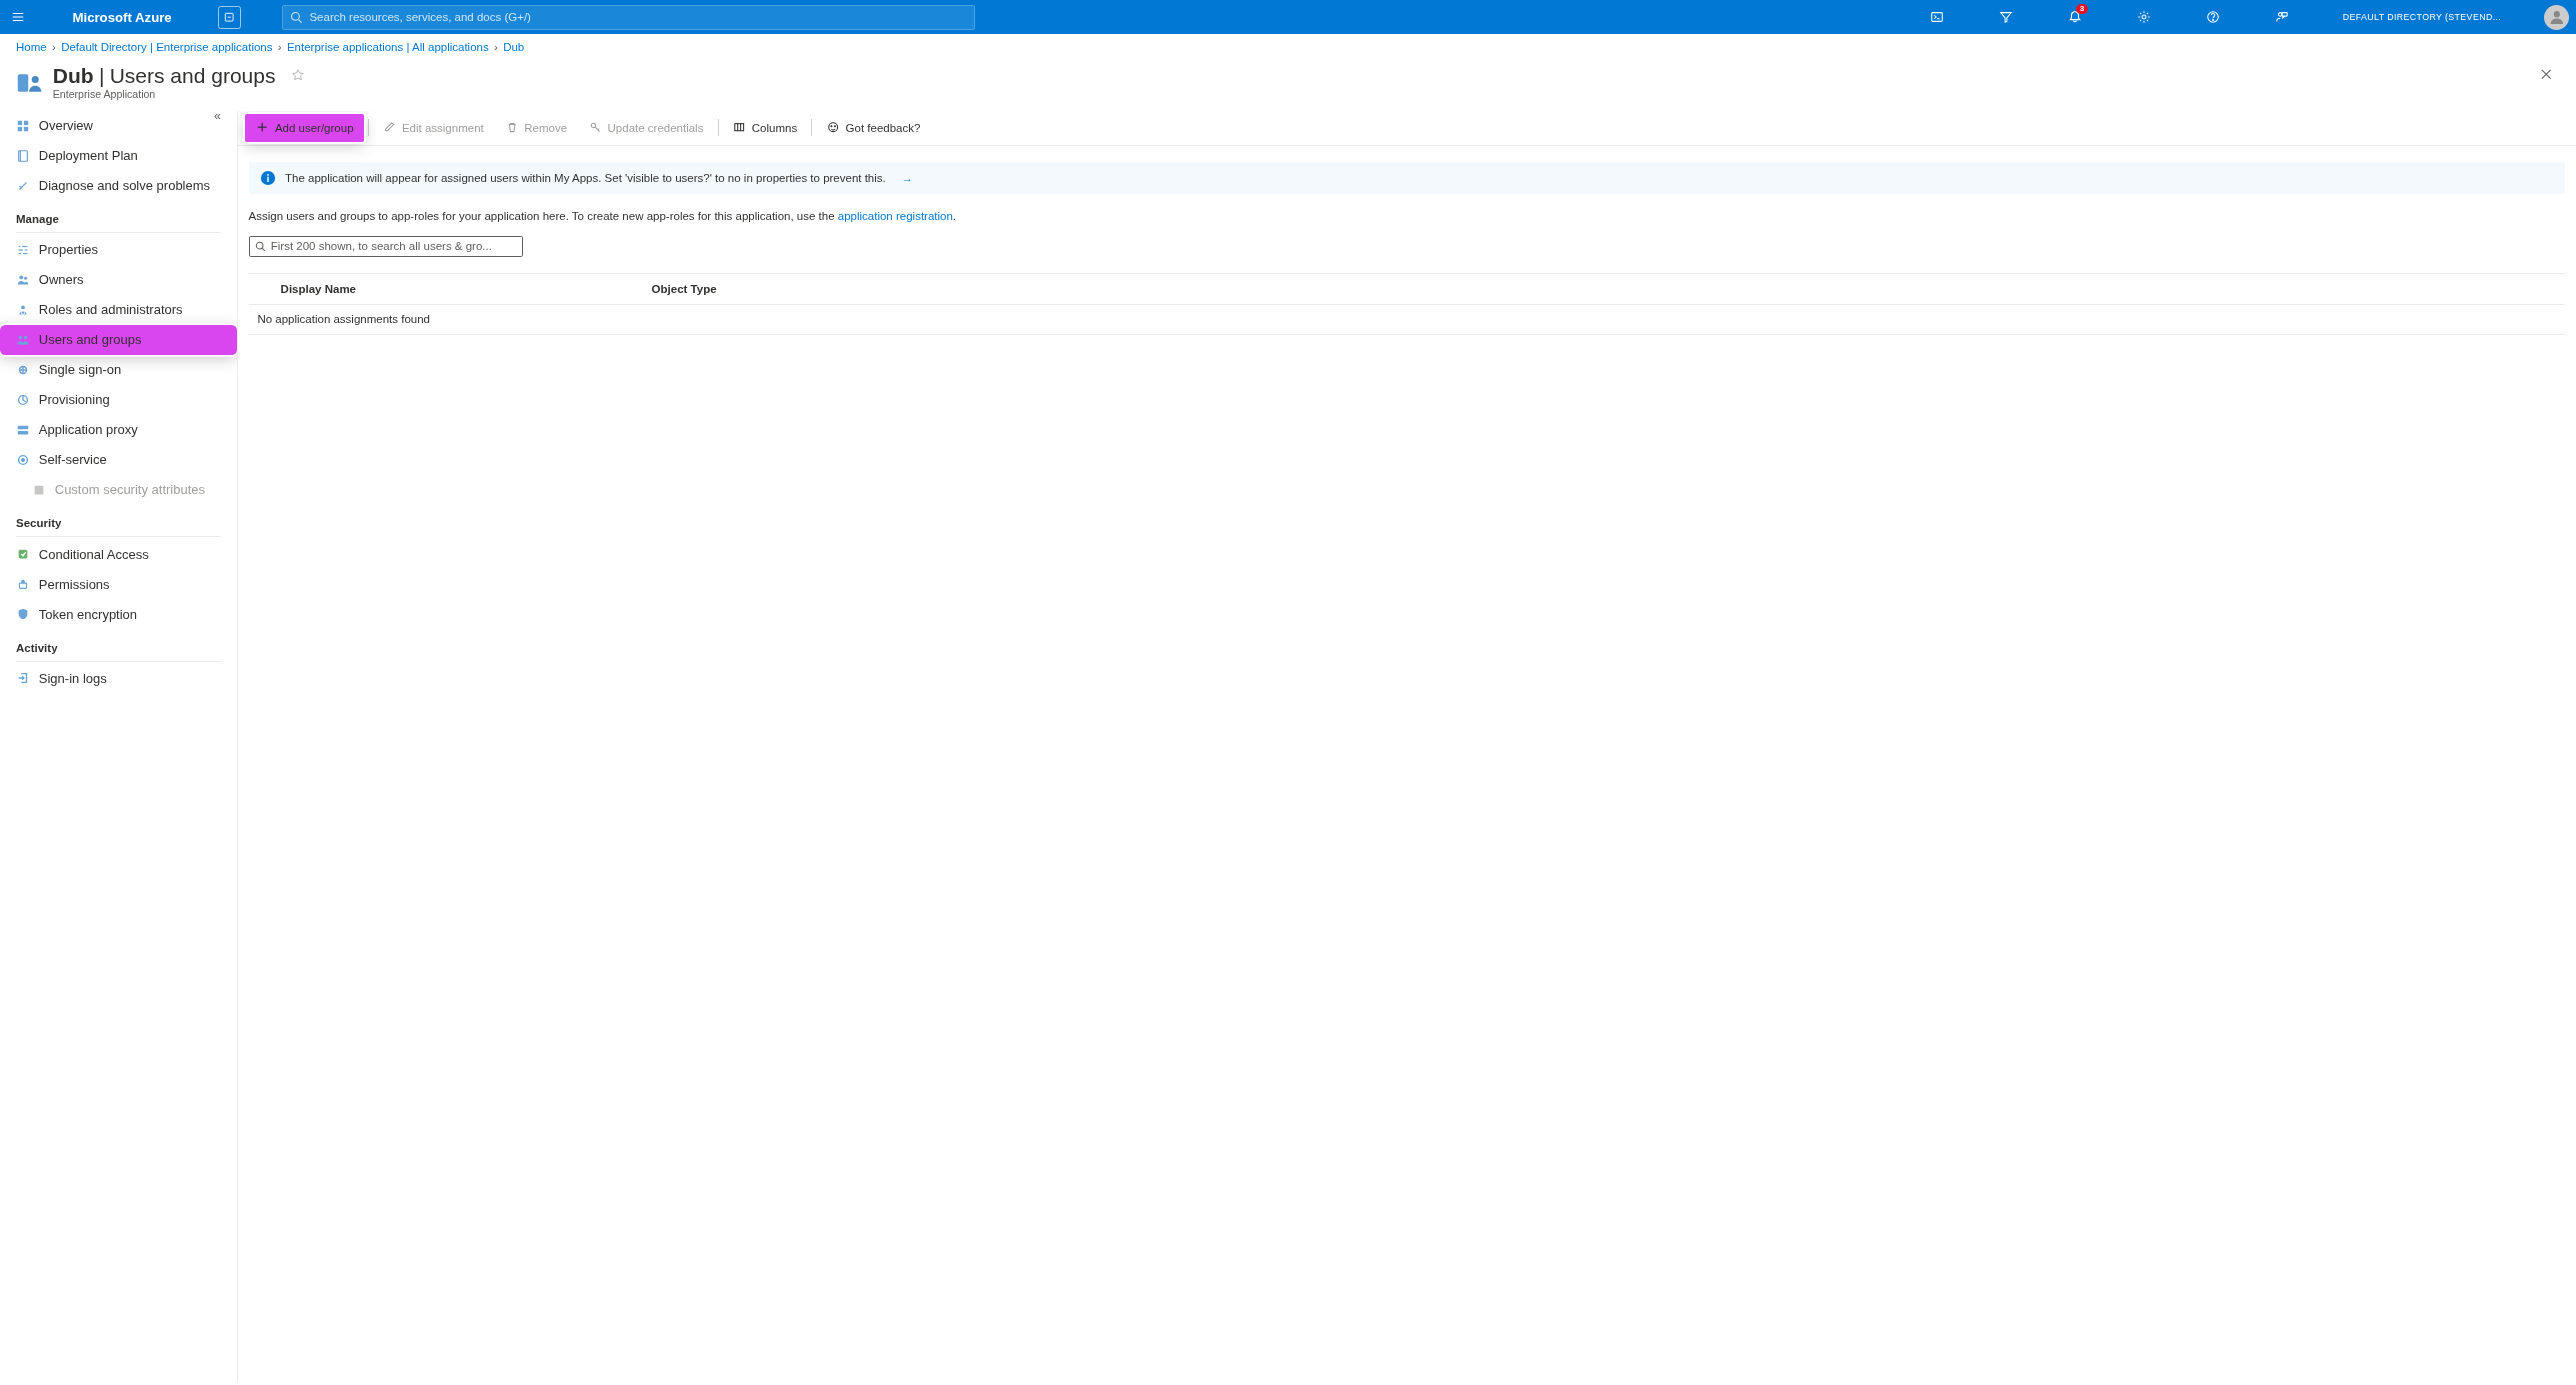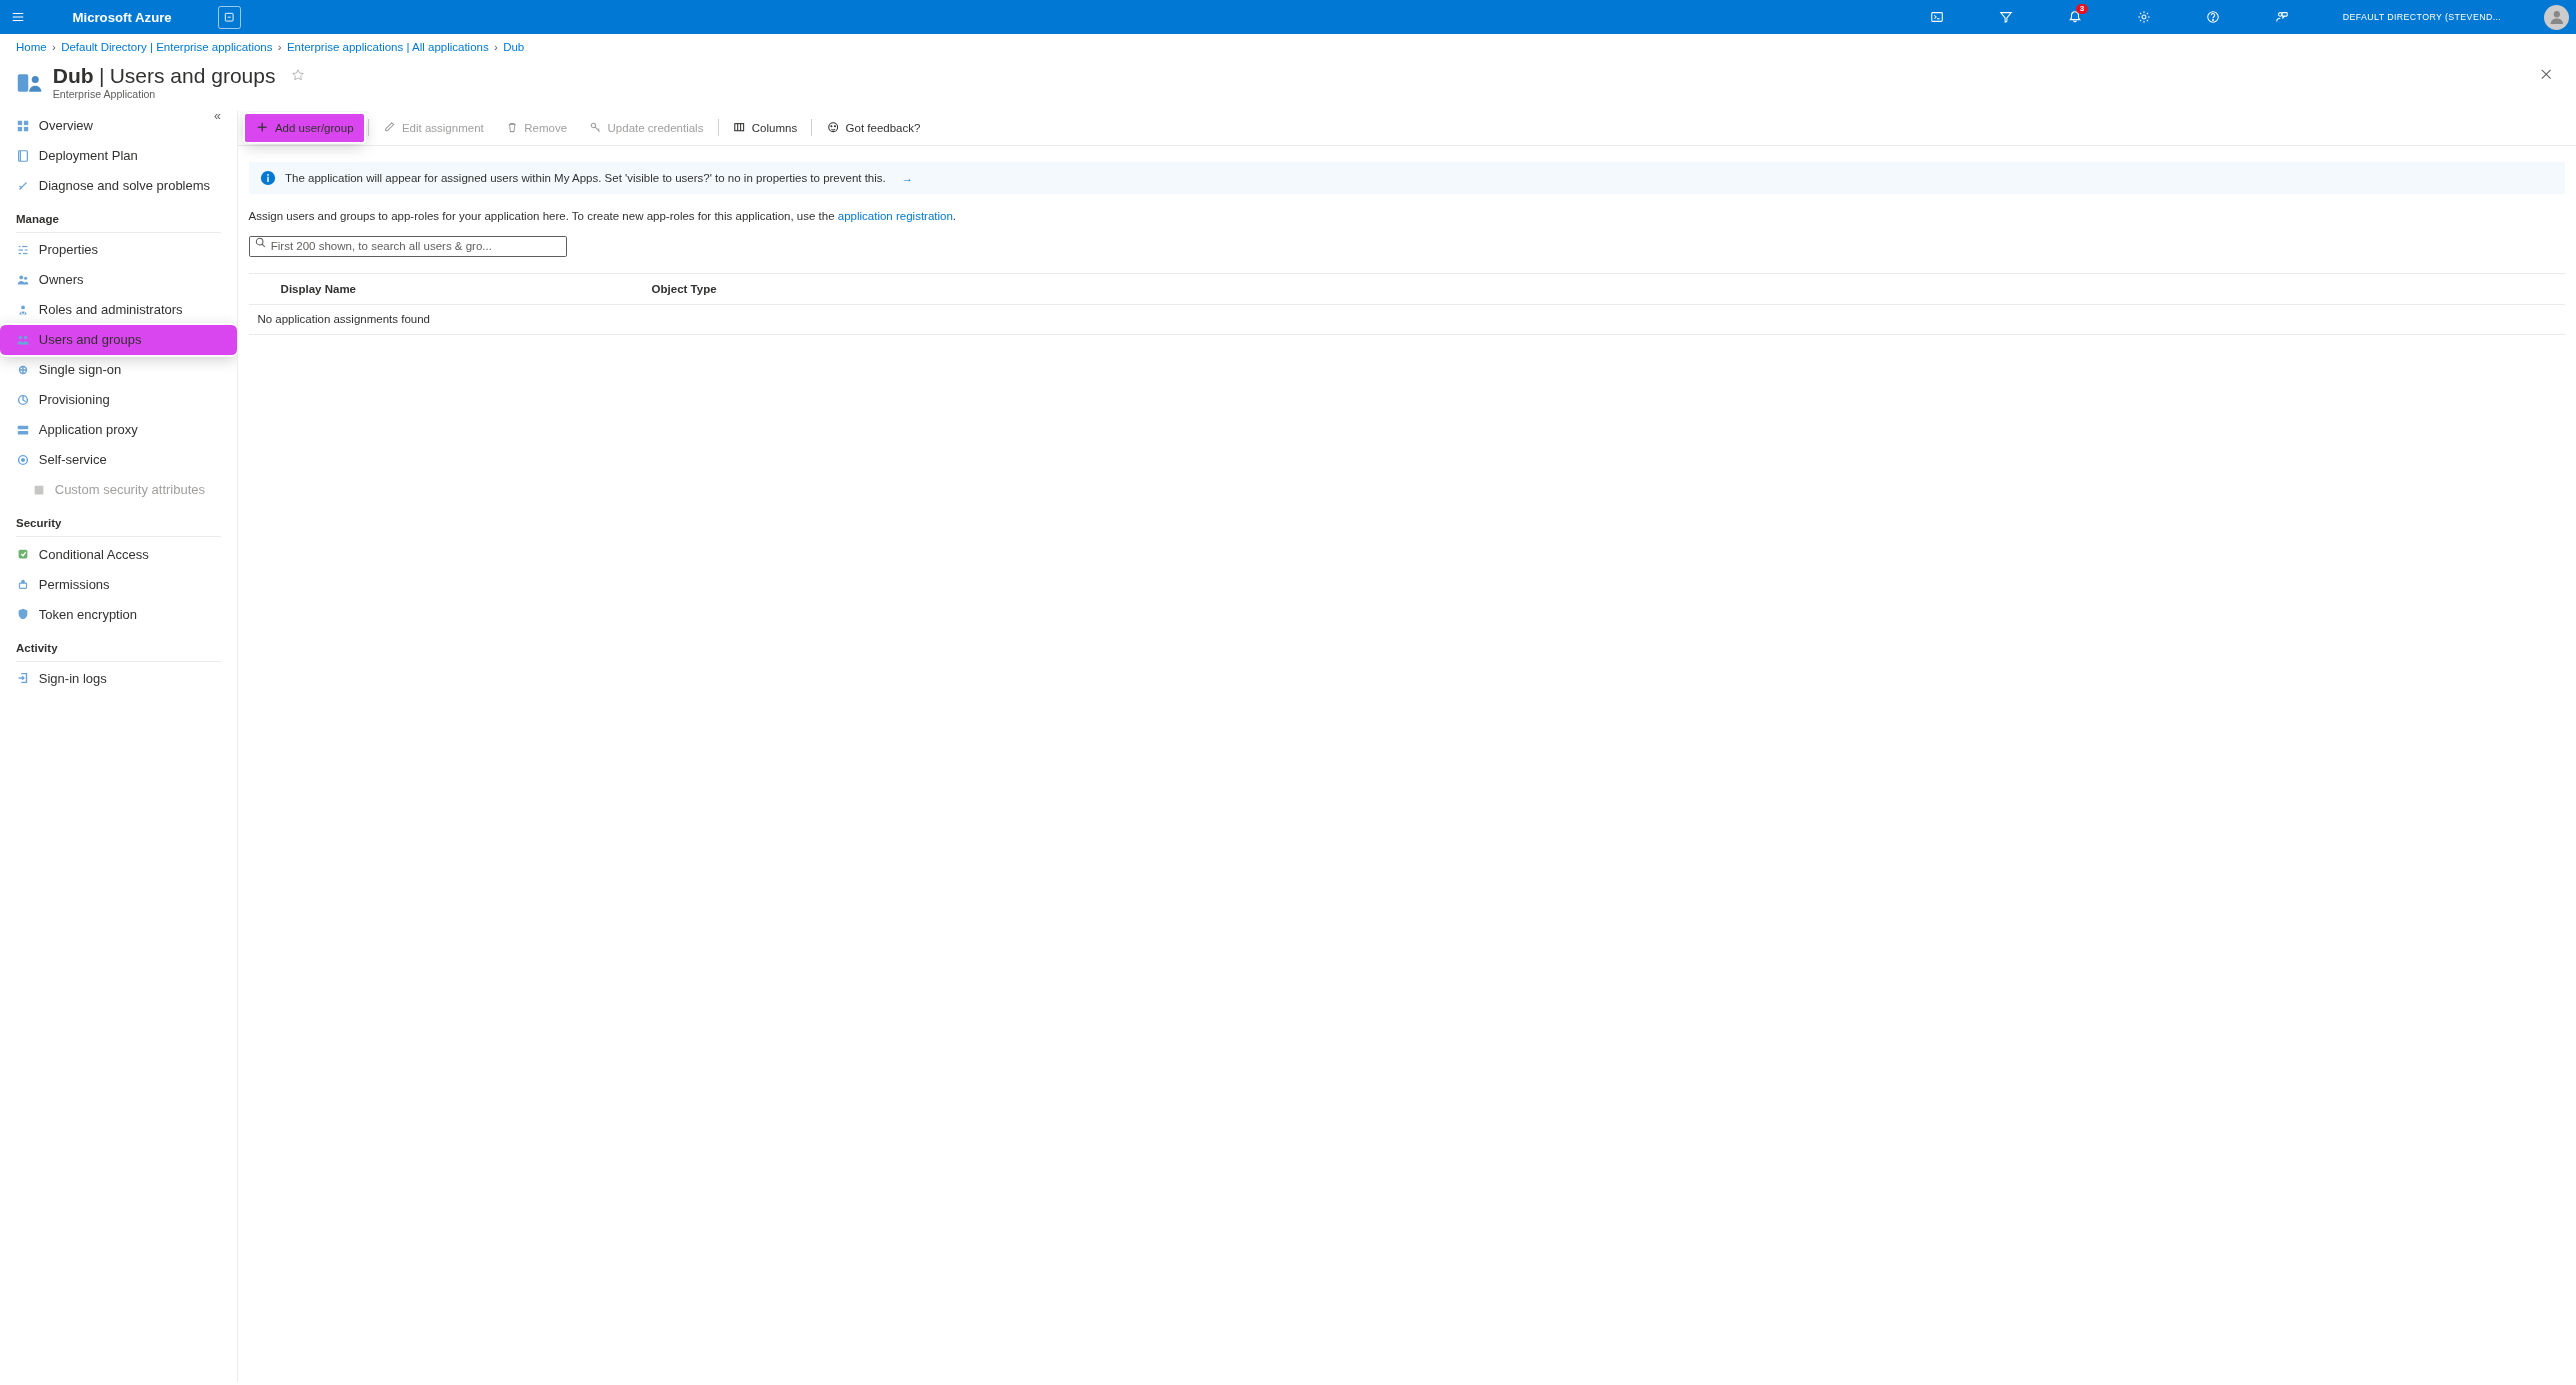--- a/index.html
+++ b/index.html
@@ -59,21 +59,21 @@
 .addcallout { margin-left: 7px; }
 
 .content { padding: 16px 10.6px 0 10.6px; flex:1; overflow:auto; }
 .infobar { display:flex; align-items:center; background: #f3f9fd; border: 0.9px solid #f3f9fd; border-radius: 1.8px; padding: 7px 10.6px; gap: 8.8px; font-size: 11.5px; color: #323130; margin-bottom: 16px; }
 .infobar .ico { width: 16px; height: 16px; color: #0078d4; flex-shrink:0; }
 .infobar .arrow { margin-left: 7px; color: #0078d4; }
 
 .assigntext { font-size: 11.5px; margin-bottom: 14px; }
 .assigntext a { color: #0078d4; text-decoration: none; cursor:pointer; }
 
-.searchlist { width: 318px; height: 21px; border: 0.9px solid #605e5c; border-radius: 1.8px; display:flex; padding: 0 5.3px; margin-bottom: 16px; }
+.searchlist { width: 274px; height: 21px; border: 0.9px solid #605e5c; border-radius: 1.8px; display:flex; align-items:center; padding: 0 5.3px; margin-bottom: 16px; }
 .searchlist input { flex:1; border:none; outline:none; font-size: 11.5px; margin-left: 5.3px; }
 .searchlist input::placeholder { color: #605e5c; }
 
 .tablehead { display:flex; border-top: 0.9px solid #edebe9; border-bottom: 0.9px solid #edebe9; height: 32px; align-items:center; font-size: 11.5px; font-weight: 600; padding-left: 32px; }
 .tablehead .col1 { flex: 0 0 371px; }
 .tablehead .col2 { flex: 0 0 371px; }
 .tablehead .col3 { flex: 1; }
 .emptyrow { padding: 8.8px 0 8.8px 8.8px; font-size: 11.5px; color: #323130; border-bottom: 0.9px solid #edebe9; }
 
 svg { display:block; }
@@ -88,20 +88,27 @@
         <line x1="2" y1="8" x2="14" y2="8"></line>
         <line x1="2" y1="12" x2="14" y2="12"></line>
       </svg>
   </div>
   <div class="brand">Microsoft Azure</div>
   <div class="preview-pill">
     <svg width="12.4" height="12.4" viewBox="0 0 16 16" fill="none" stroke="#fff" stroke-width="1.2">
         <rect x="3" y="3" width="10" height="10" rx="1"></rect>
         <line x1="6" y1="8" x2="10" y2="8"></line>
       </svg>
+  </div>
+  <div class="searchwrap">
+    <svg width="12.4" height="12.4" viewBox="0 0 16 16" fill="none" stroke="#cde6f7" stroke-width="1.4">
+        <circle cx="7" cy="7" r="5"></circle>
+        <line x1="11" y1="11" x2="15" y2="15"></line>
+      </svg>
+    <input placeholder="Search resources, services, and docs (G+/)" style="">
   </div>
   <div class="spacer"></div>
   <div class="iconbtn">
     <svg width="14" height="14" viewBox="0 0 16 16" fill="none" stroke="#fff" stroke-width="1.2">
         <rect x="2" y="3" width="12" height="10" rx="1"></rect>
         <path d="M5 6l2 2-2 2"></path>
         <line x1="8" y1="10" x2="11" y2="10"></line>
       </svg>
   </div>
   <div class="iconbtn">

